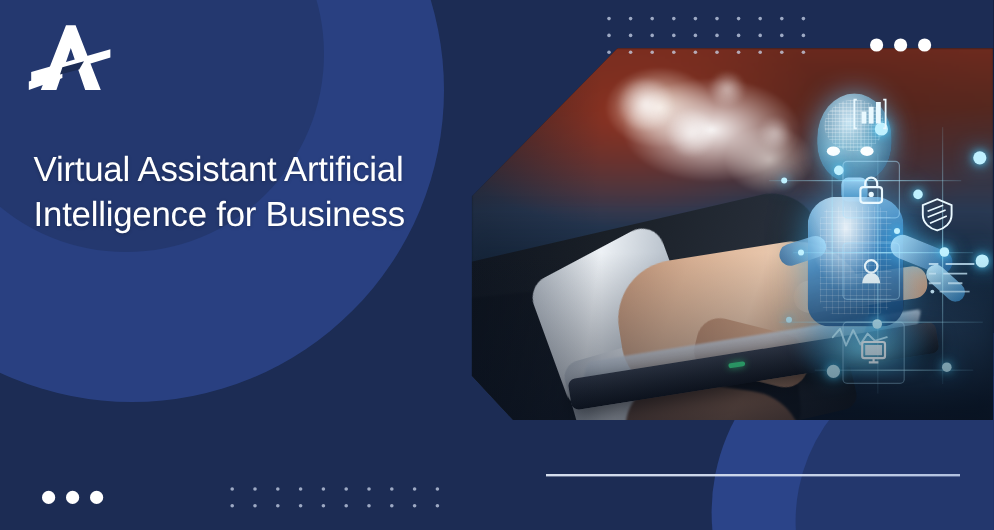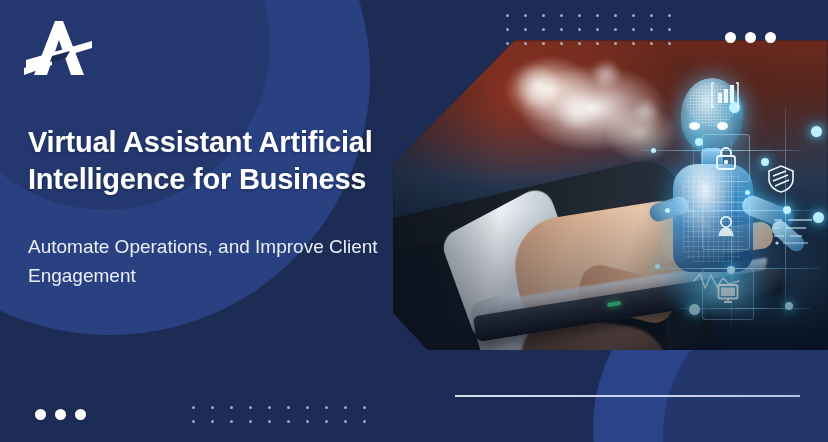--- a/index.html
+++ b/index.html
@@ -61,21 +61,21 @@
   }
 
   
   .headline{
     position:absolute;
     left:28px; top:124px;
     width:392px;
     z-index:9;
     color:#ffffff;
     font-size:29px;
-    font-weight:bold;
+    font-weight:normal;
     line-height:1.28;
     letter-spacing:-.2px;
     text-shadow:0 1px 3px rgba(0,0,0,.25);
   }
   .subhead{
     position:absolute;
     left:28px; top:232px;
     width:380px;
     z-index:9;
     color:#e9eef7;
@@ -394,21 +394,20 @@
   <div class="logo">
     <svg viewBox="0 0 72 62" aria-hidden="true">
       <path d="M33 3 L41 3 L62 57 L49 57 L37 22 L25 57 L12 57 Z" fill="#ffffff"></path>
       <path d="M4 42 L70 23 L70 30 L4 50 Z" fill="#ffffff"></path>
       <path d="M2 50 L30 41 L30 47 L2 57 Z" fill="#ffffff"></path>
       <path d="M30 38 L48 33 L44 40 L28 44 Z" fill="#1c2c54"></path>
     </svg>
   </div>
 
   <h1 class="headline">Virtual Assistant Artificial Intelligence for Business</h1>
-  <p class="subhead">Automate Operations, and Improve Client Engagement</p>
 
   <div class="dotgrid" id="dotgrid-top">
     <span></span>
       <span></span>
       <span></span>
       <span></span>
       <span></span>
       <span></span>
       <span></span>
       <span></span>

